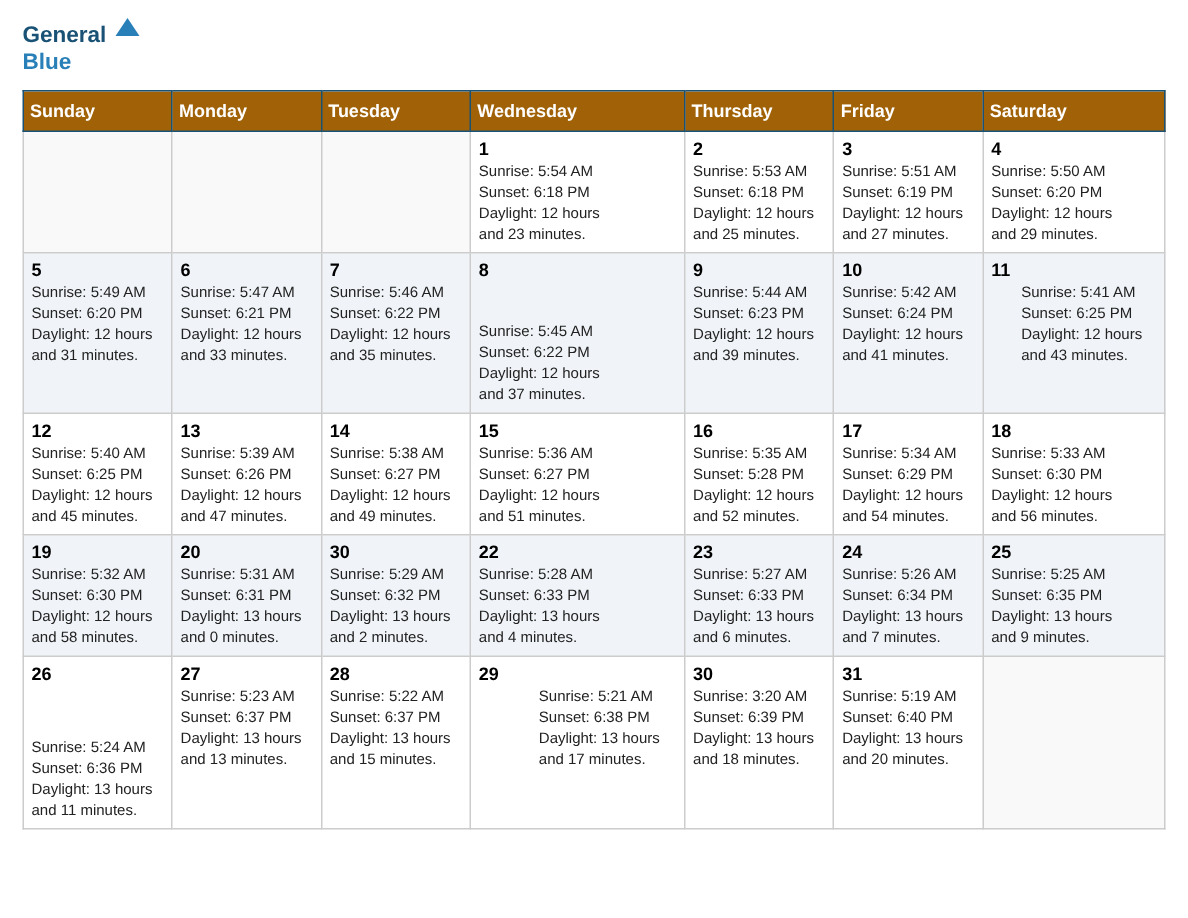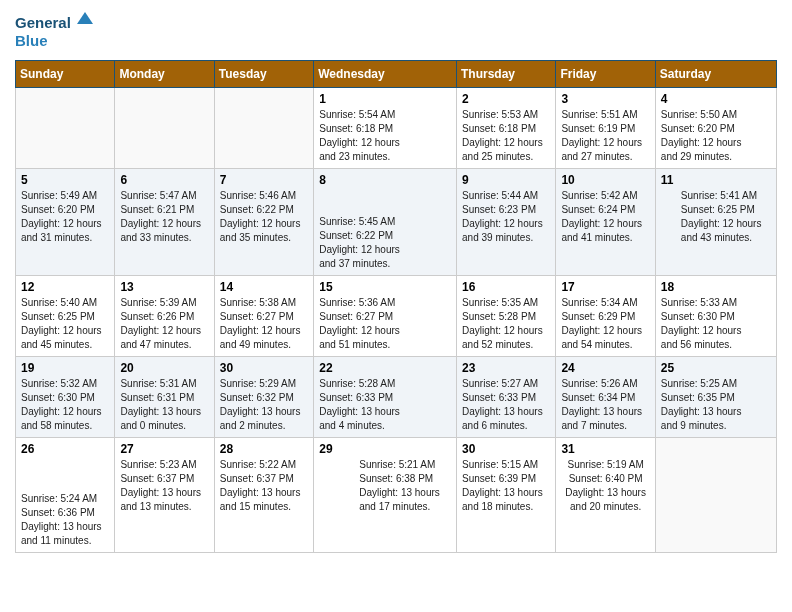--- a/index.html
+++ b/index.html
@@ -319,28 +319,28 @@
         </td>
         <td>
           <span class="day-num">29</span>
           <div class="day-detail" style="white-space: pre-line; margin-left: 40px;">Sunrise: 5:21 AM
 Sunset: 6:38 PM
 Daylight: 13 hours
 and 17 minutes.</div>
         </td>
         <td>
           <span class="day-num">30</span>
-          <div class="day-detail" style="white-space: pre-line;">Sunrise: 5:15 AM
+          <div class="day-detail" style="white-space: pre-line;">Sunrise: 3:20 AM
 Sunset: 6:39 PM
 Daylight: 13 hours
 and 18 minutes.</div>
         </td>
         <td>
           <span class="day-num">31</span>
-          <div class="day-detail" style="white-space: pre-line; text-align: center;">Sunrise: 5:19 AM
+          <div class="day-detail" style="white-space: pre-line;">Sunrise: 5:19 AM
 Sunset: 6:40 PM
 Daylight: 13 hours
 and 20 minutes.</div>
         </td>
         <td class="empty-cell"></td>
       </tr>
     </tbody>
 </table>
 
 </body></html>

